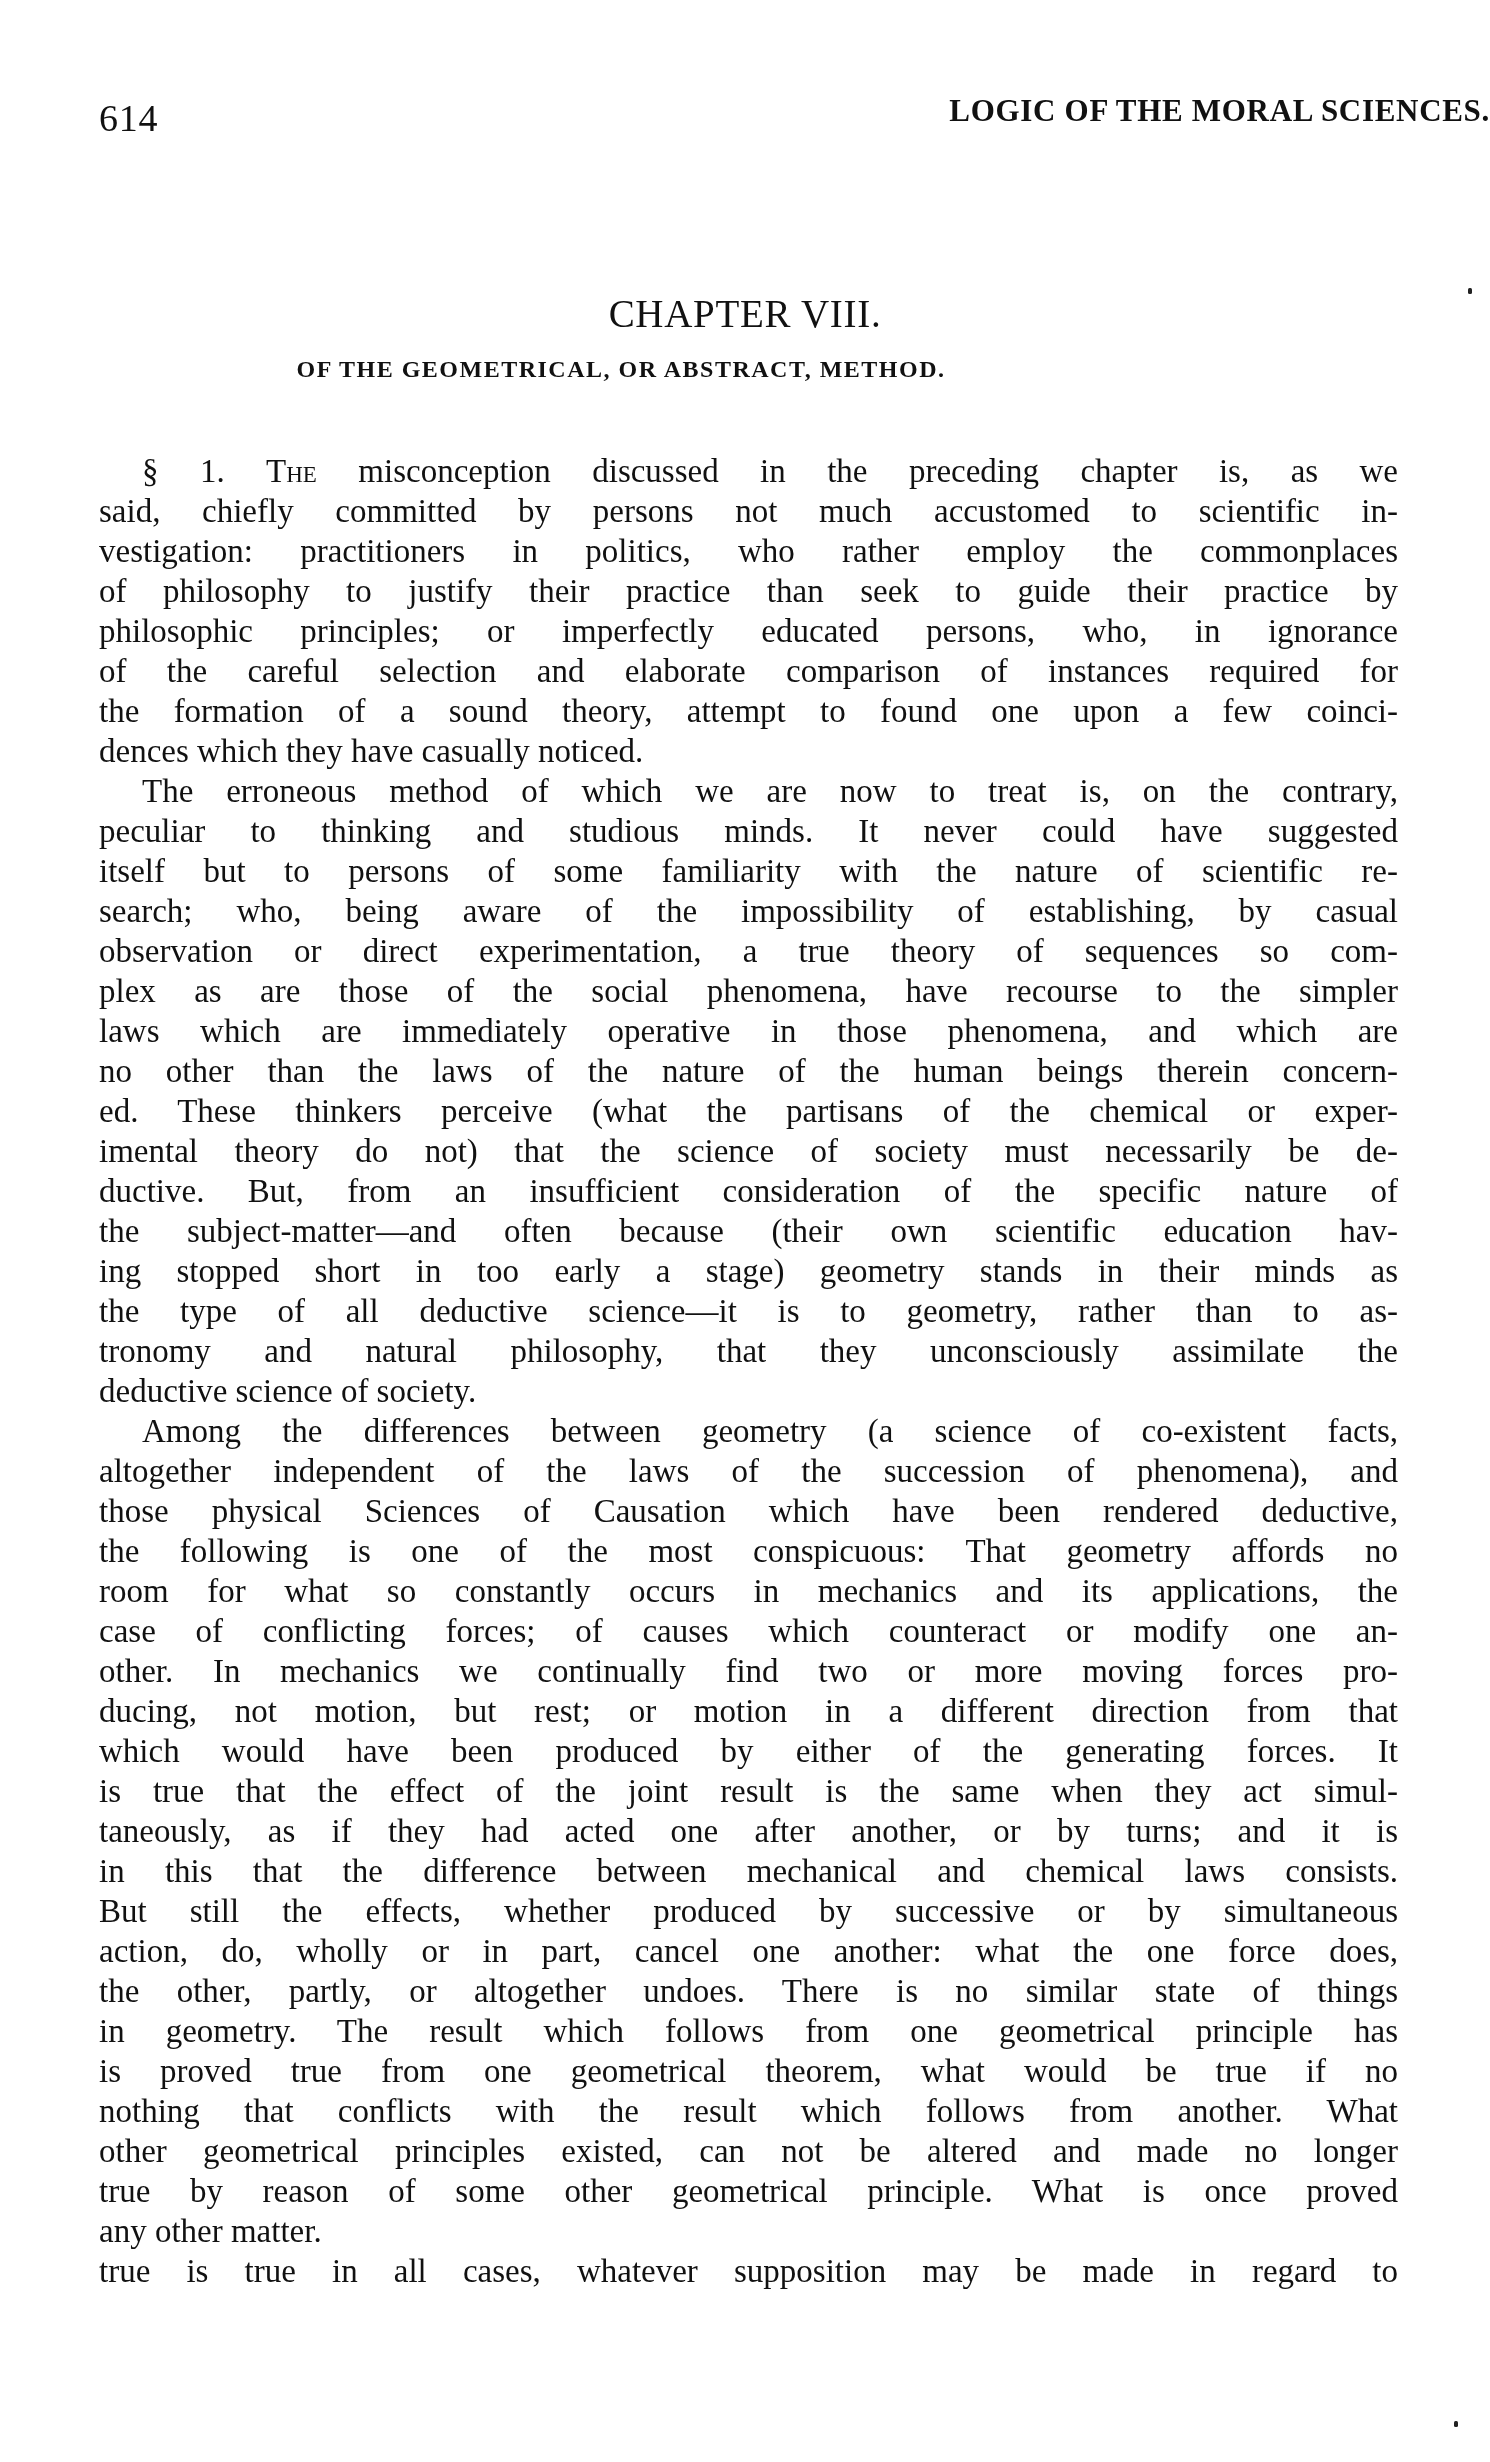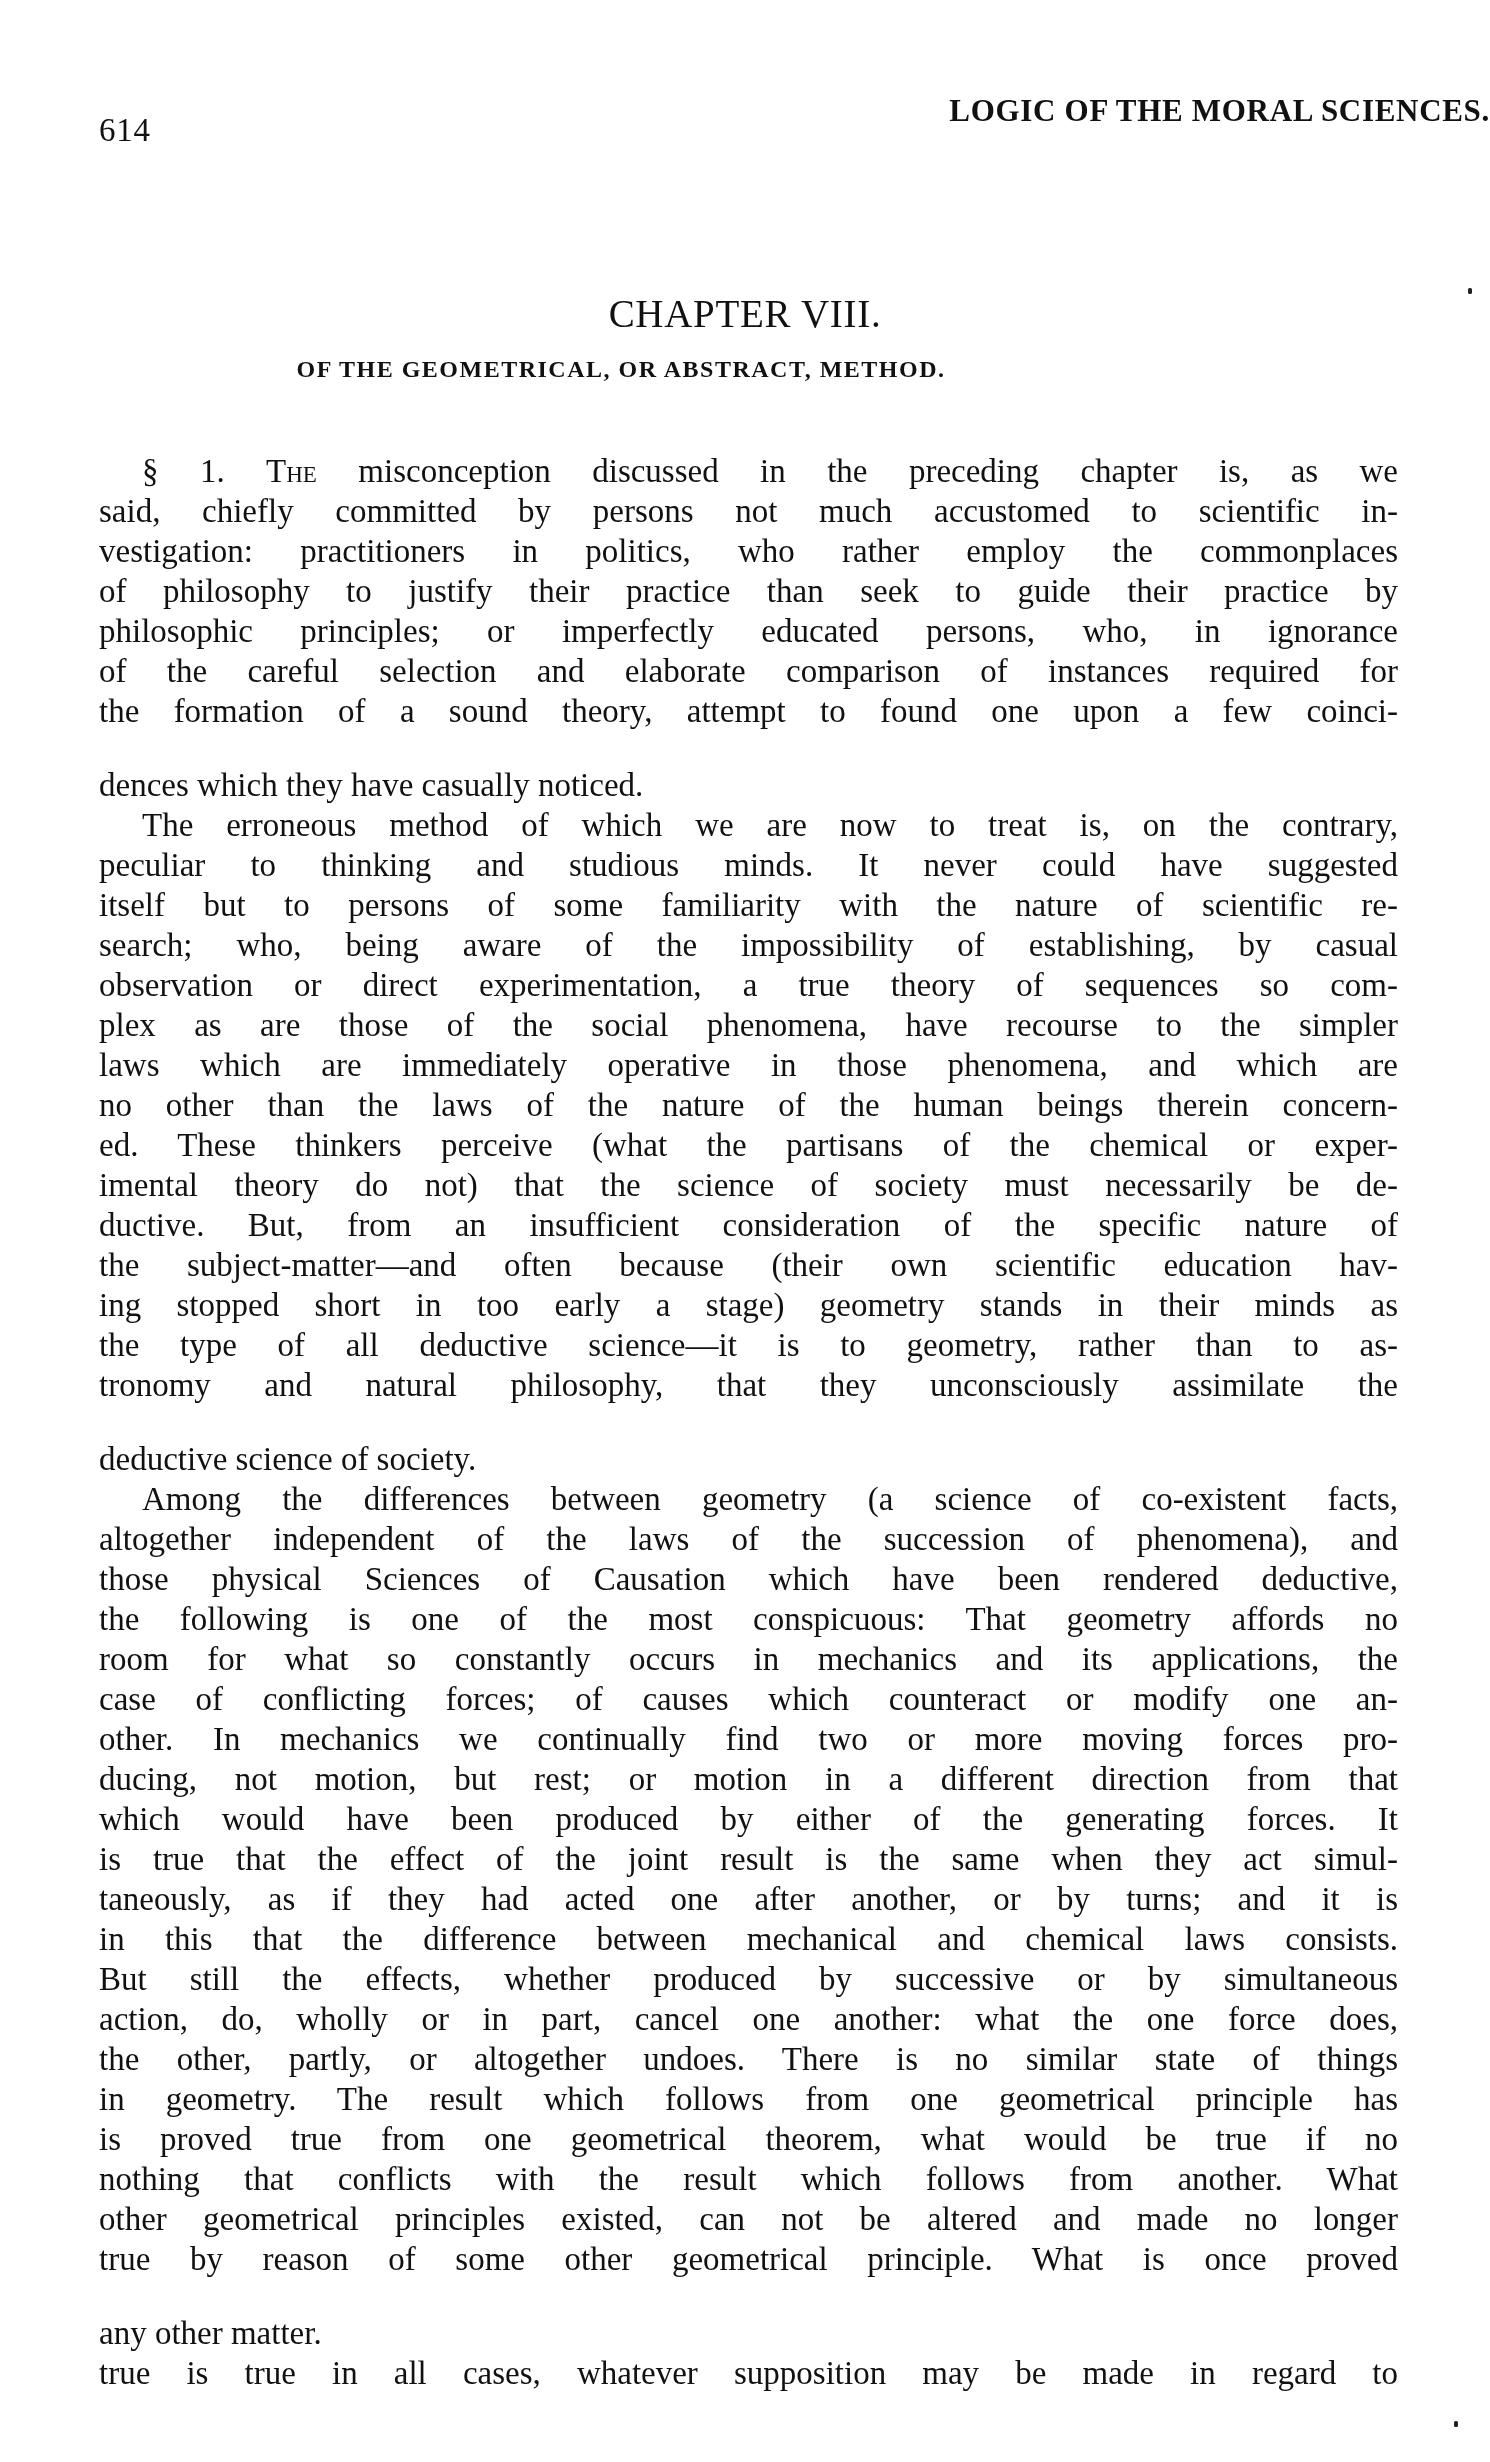--- a/index.html
+++ b/index.html
@@ -18,22 +18,22 @@
   .running-head {
     position: absolute;
     top: 96px;
     left: 0;
     width: 1490px;
     height: 45px;
   }
   .page-number {
     position: absolute;
     left: 99px;
-    top: 16px;
-    font-size: 33px;
+    top: 0;
+    font-size: 38px;
     letter-spacing: 0.7px;
   }
   .running-title {
     position: absolute;
     left: 0;
     width: 1490px;
     text-align: right;
     top: -3px;
     font-size: 31px;
     font-weight: bold;
@@ -69,21 +69,20 @@
     text-align: justify;
   }
   .line {
     display: block;
     text-align: justify;
     text-align-last: justify;
     white-space: nowrap;
   }
   .line.last {
     text-align-last: left;
-    margin-top: 34px;
   }
   .line.indent {
     padding-left: 43px;
   }
   .sc {
     font-variant: small-caps;
   }
   .speck {
     position: absolute;
     width: 3.7px;

